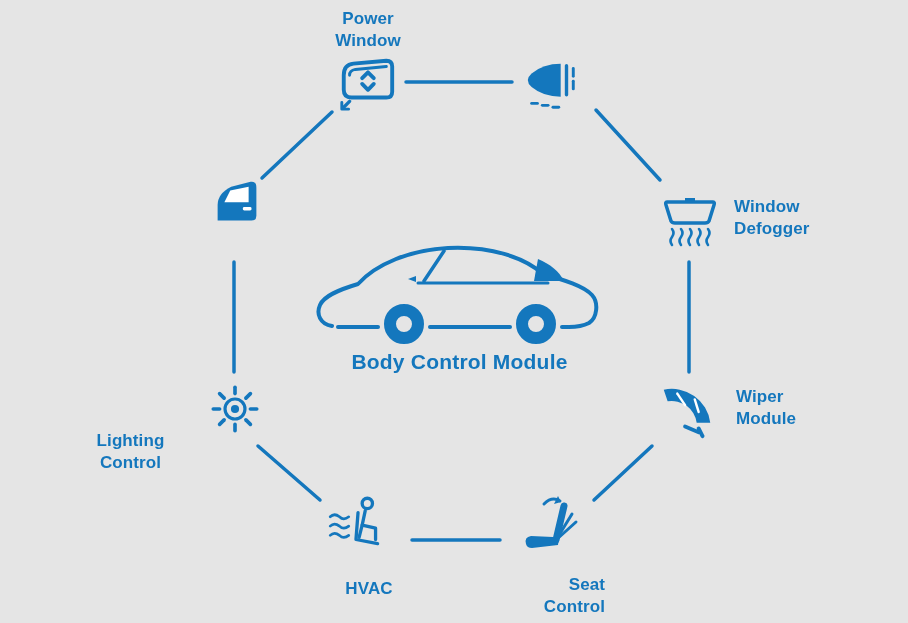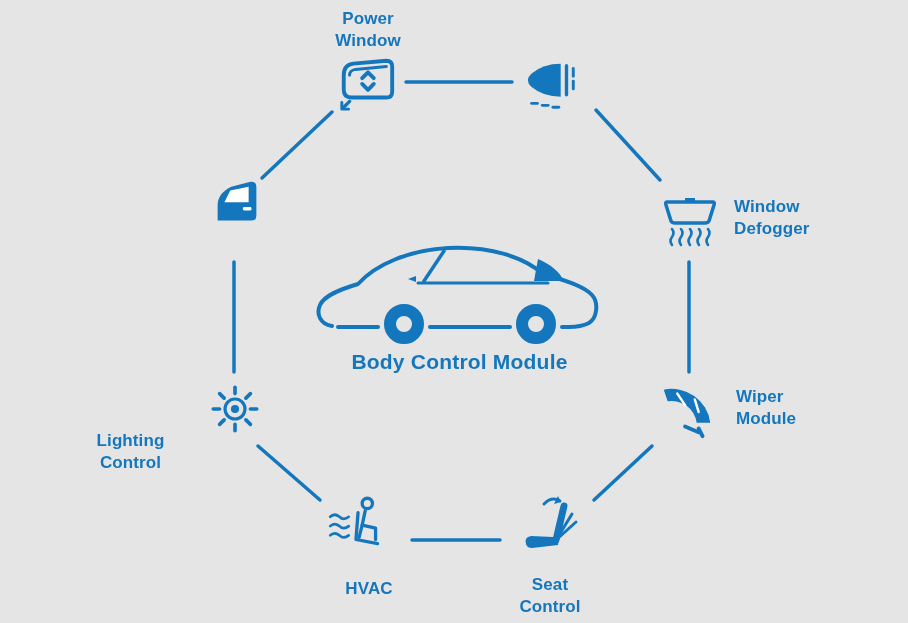--- a/index.html
+++ b/index.html
@@ -91,21 +91,21 @@
   <div class="node-icon" style="left:518px;top:492px;">
     <svg width="64" height="64" viewBox="0 0 64 64" fill="none" stroke="#1477bd" stroke-linecap="round" stroke-linejoin="round">
       <line x1="38" y1="48" x2="58" y2="30" stroke-width="3"></line>
       <line x1="38" y1="48" x2="54" y2="22" stroke-width="3"></line>
       <line x1="38" y1="48" x2="46" y2="14" stroke-width="7"></line>
       <path d="M8,52 q-2,-7 5,-8 l22,1 q7,2 5,8 l-26,3 q-5,0 -6,-4 z" fill="#1477bd" stroke="none"></path>
       <path d="M26,12 Q34,4 42,9" stroke-width="3"></path>
       <path d="M40,4 L43,10 L36,12" fill="#1477bd" stroke="none"></path>
     </svg>
   </div>
-  <div class="node-label ta-c" style="left:495px;top:574px;width:110px;">Seat
+  <div class="node-label ta-c" style="left:495px;top:574px;width:110px;text-align:right;">Seat
 Control</div>
 
   <div class="node-icon" style="left:324px;top:490px;">
     <svg width="66" height="66" viewBox="0 0 64 64" fill="none" stroke="#1477bd" stroke-width="3.2" stroke-linecap="round" stroke-linejoin="round">
       <path d="M6,26 q4,-4 9,0 q4,4 9,0" stroke-width="2.6"></path>
       <path d="M6,35 q4,-4 9,0 q4,4 9,0" stroke-width="2.6"></path>
       <path d="M6,44 q4,-4 9,0 q4,4 9,0" stroke-width="2.6"></path>
       <circle cx="42" cy="13" r="5"></circle>
       <path d="M40,20 L37,34 L50,37 L50,48"></path>
       <path d="M33,22 L31,48 L52,52"></path>

